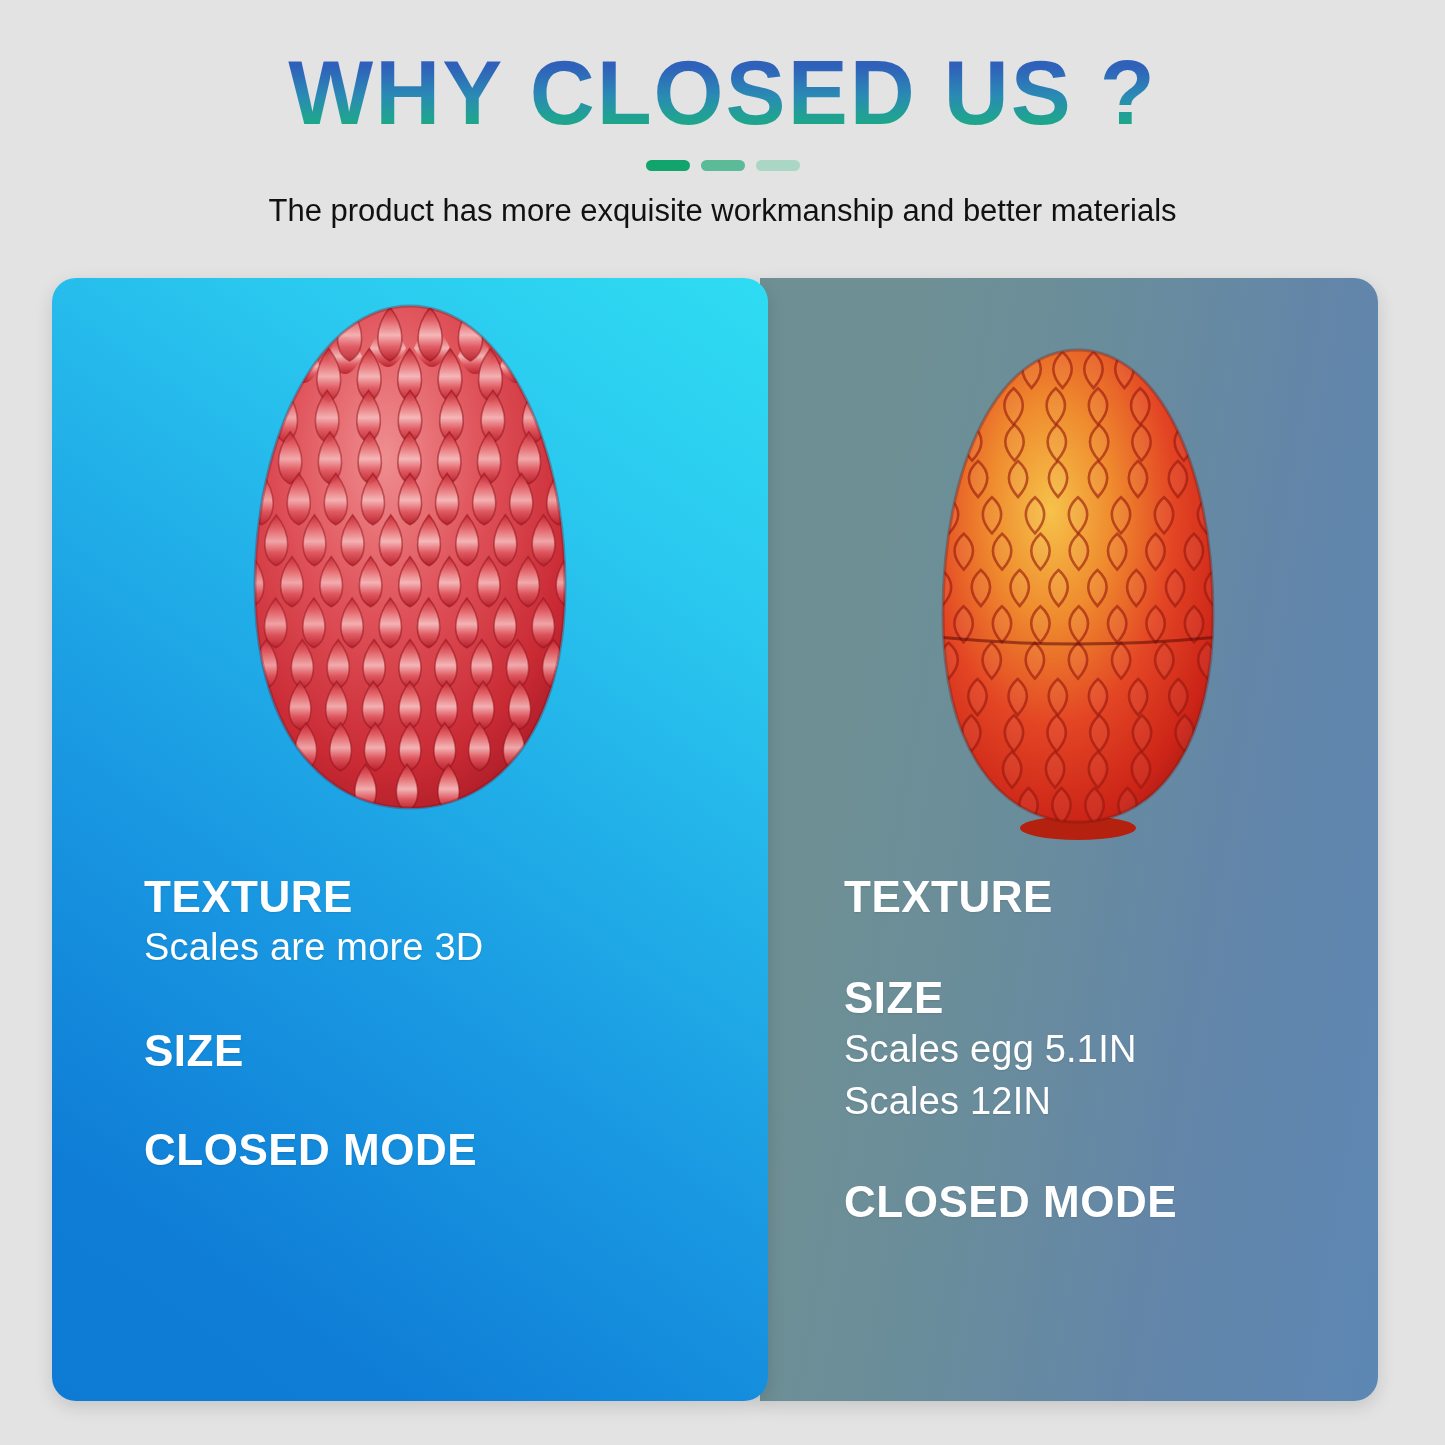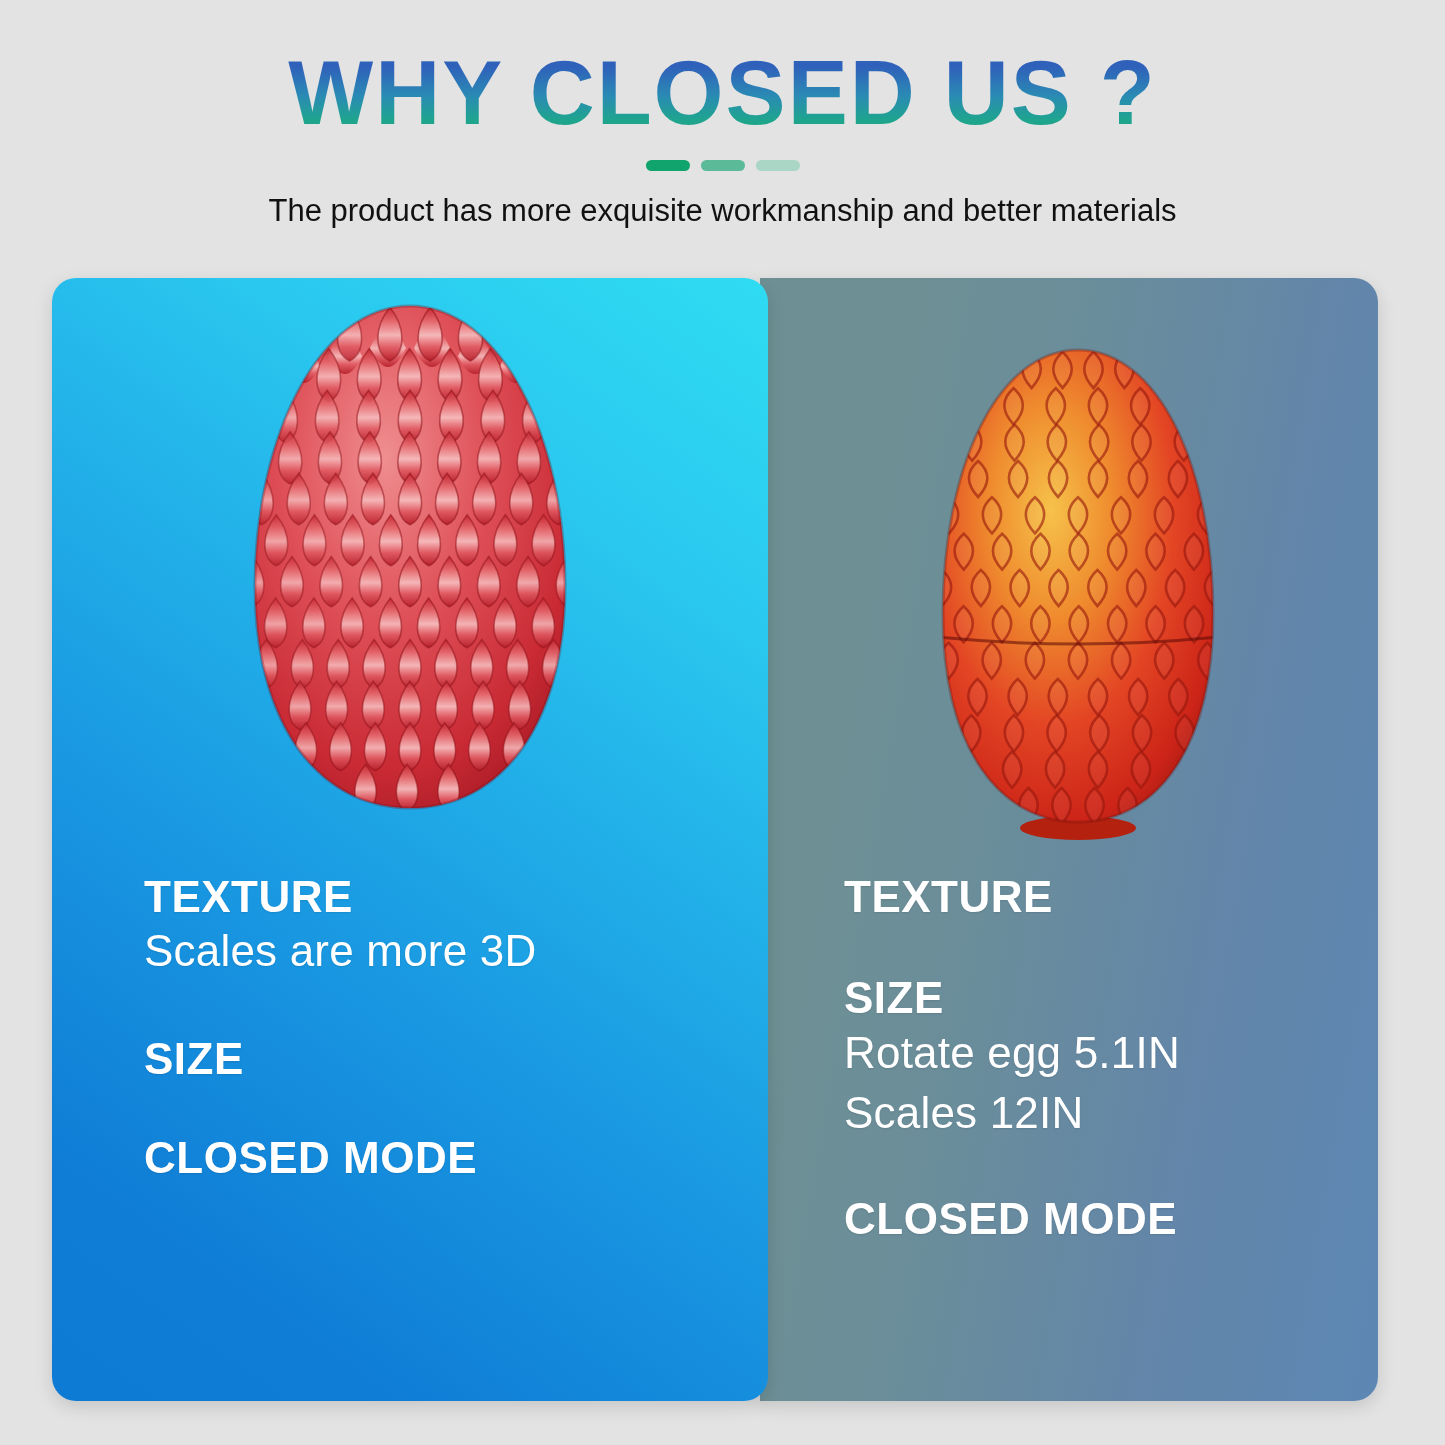--- a/index.html
+++ b/index.html
@@ -101,21 +101,21 @@
   .spec-head {
     color:#ffffff;
     font-weight:bold;
     font-size:44px;
     line-height:1.12;
     letter-spacing:.5px;
     text-shadow:0 1px 2px rgba(0,0,0,.10);
   }
   .spec-line {
     color:#ffffff;
-    font-size:44px;
+    font-size:38px;
     line-height:1.38;
     letter-spacing:.2px;
     text-shadow:0 1px 2px rgba(0,0,0,.10);
   }
   .specs.left .spec-block.b1 { margin-bottom:52px; }
   .specs.left .spec-block.b2 { margin-bottom:50px; }
   .specs.right .spec-block.b1 { margin-bottom:52px; }
   .specs.right .spec-block.b2 { margin-bottom:50px; }
 </style>
 </head>
@@ -628,21 +628,21 @@
         <path d="M170 14 C 250 14 305 130 305 278 C 305 410 250 486 170 486 C 90 486 35 410 35 278 C 35 130 90 14 170 14 Z" fill="none" stroke="rgba(110,15,10,.30)" stroke-width="3"></path>
       </svg>
     </div>
 
     <div class="specs right">
       <div class="spec-block b1">
         <div class="spec-head">TEXTURE</div>
       </div>
       <div class="spec-block b2">
         <div class="spec-head">SIZE</div>
-        <div class="spec-line">Rotate egg 5.1IN</div>
+        <div class="spec-line">Scales egg 5.1IN</div>
         <div class="spec-line">Scales 12IN</div>
       </div>
       <div class="spec-block b3">
         <div class="spec-head">CLOSED MODE</div>
       </div>
     </div>
   </div>
 
 </div>
 

